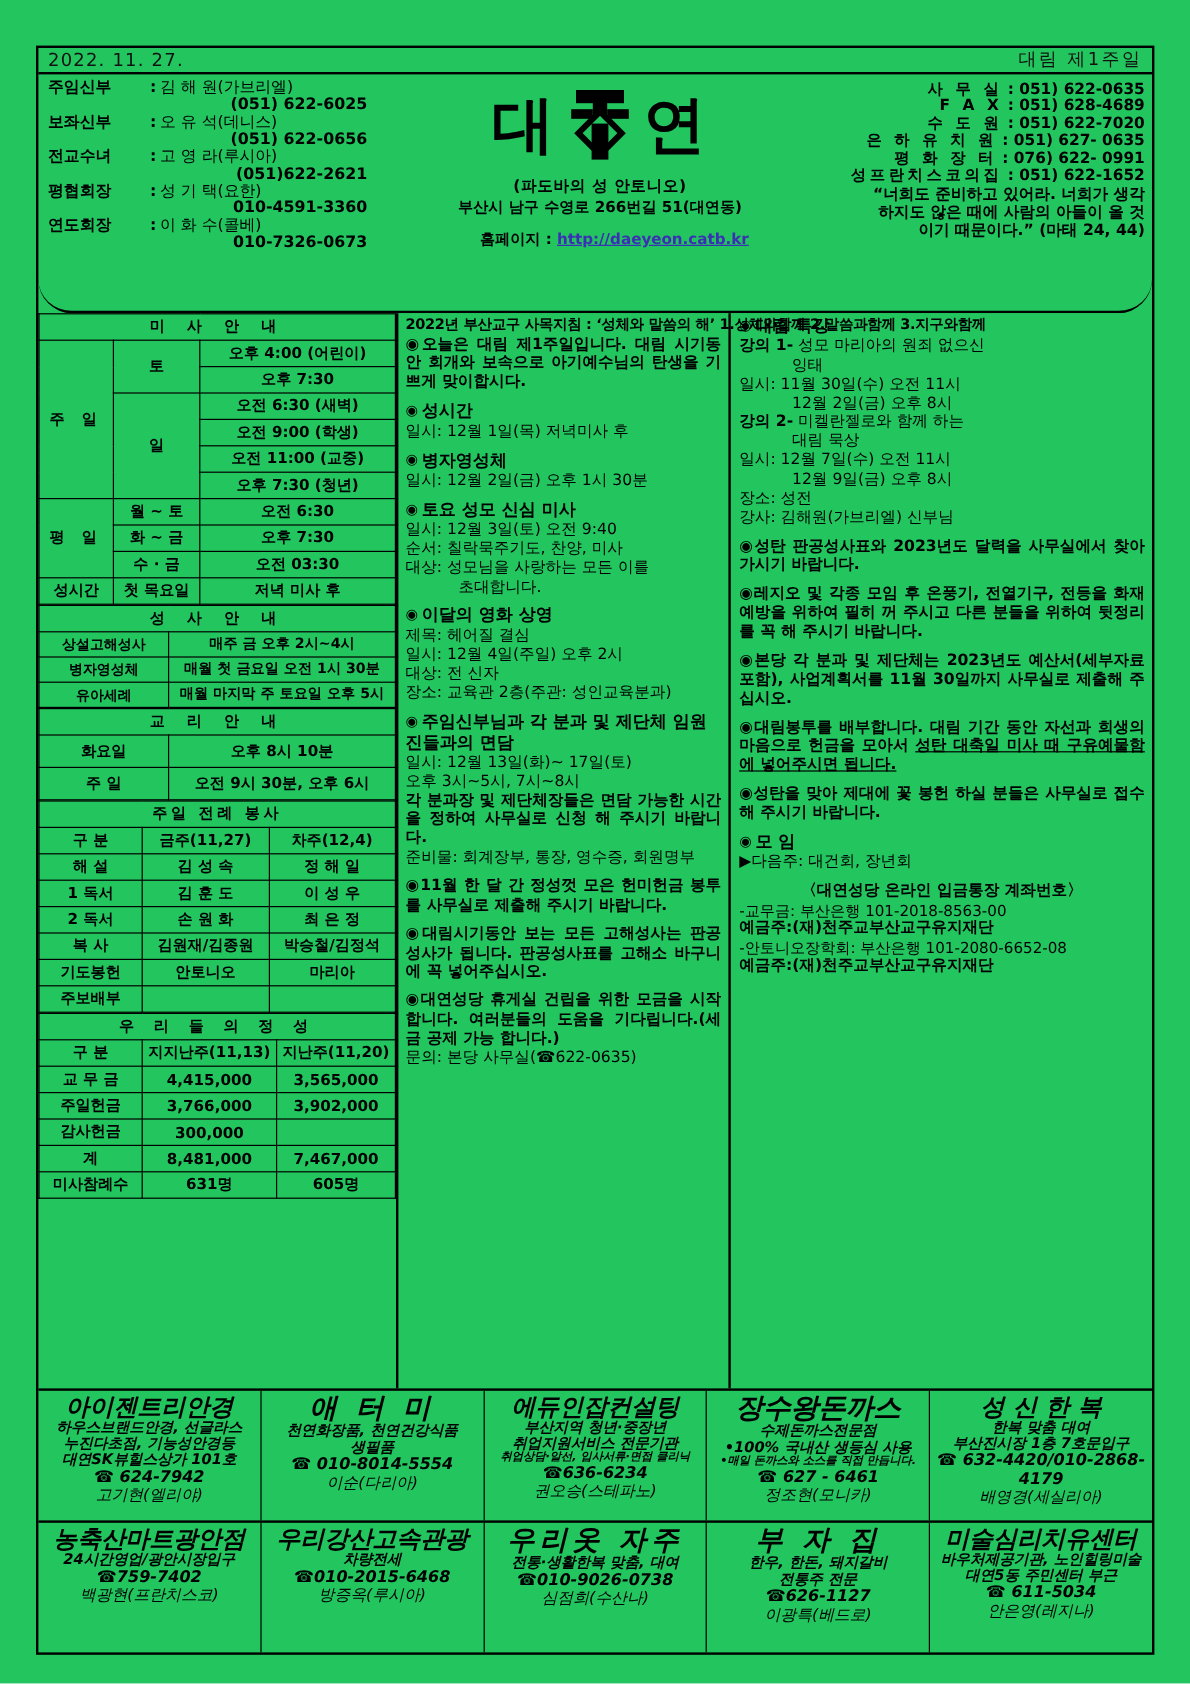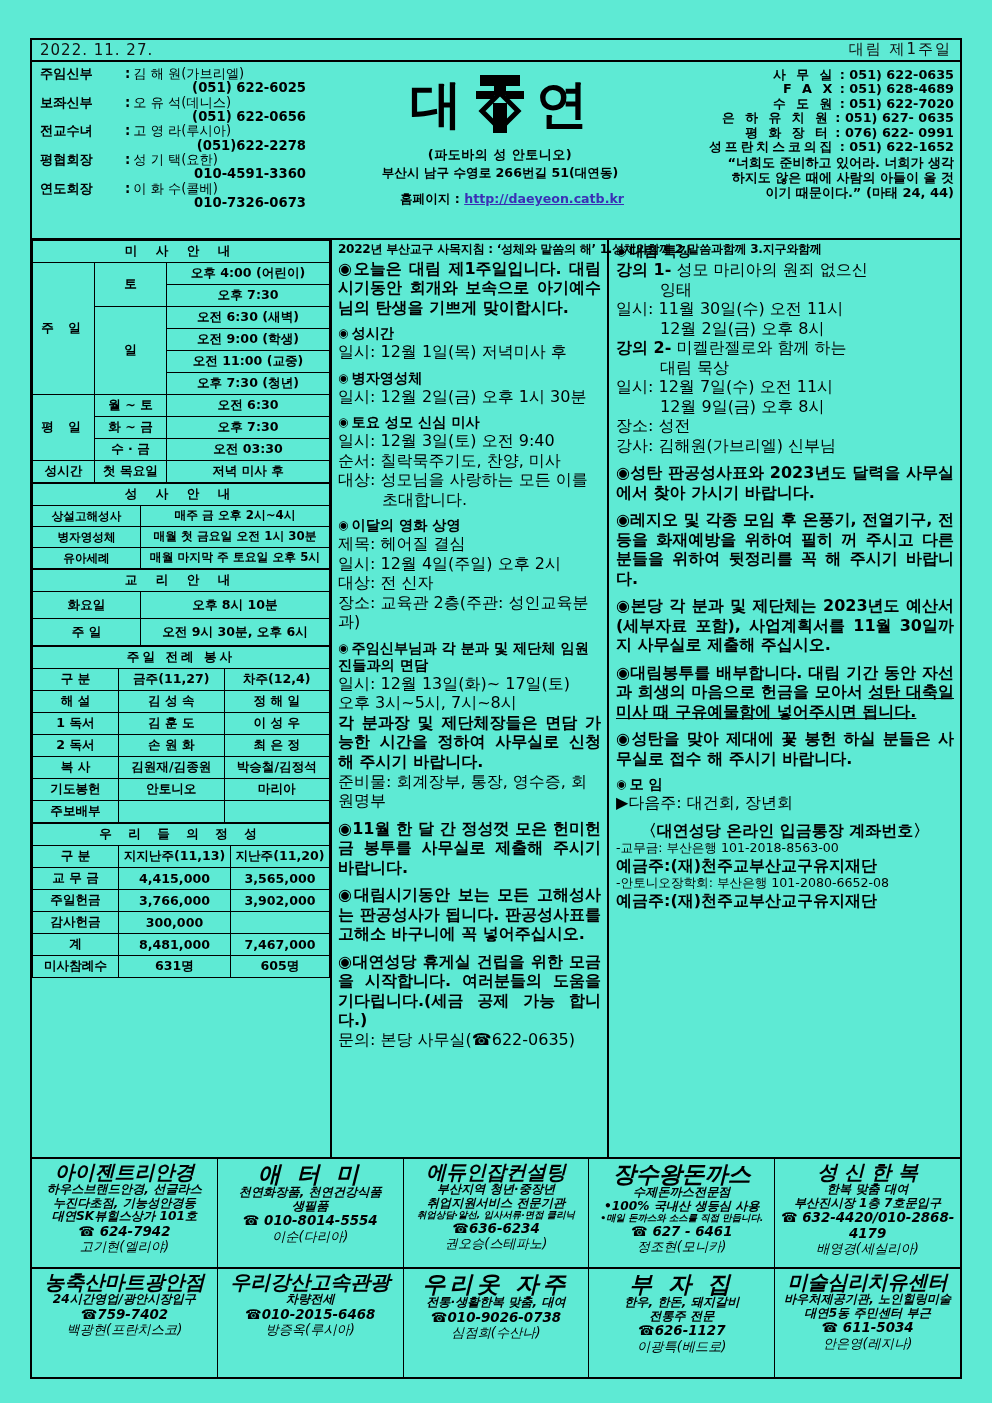--- a/index.html
+++ b/index.html
@@ -4,21 +4,21 @@
 <style>
   * { box-sizing: border-box; }
   html, body {
     margin: 0; padding: 0;
     background: #ffffff;
     font-family: "DejaVu Sans", "Liberation Sans", sans-serif;
   }
   #page {
     width: 992px; height: 1403px;
     position: relative;
-    background: #5eead4;
+    background: #22c55e;
     padding: 38px 30px 24px 30px;
   }
   .frame {
     border: 2px solid #000;
     width: 100%; height: 100%;
     display: flex; flex-direction: column;
   }
 
   
   .topbar {
@@ -30,21 +30,22 @@
   .topbar .date, .topbar .season {
     font-size: 15px; letter-spacing: 1px; color: #111;
     font-family: "DejaVu Sans", sans-serif;
   }
   .topbar .season { font-weight: 400; letter-spacing: 2px; }
 
   
   .header {
     display: flex;
     border-bottom: 2px solid #000;
-    height: 178px;
+    height: 199px;
+    border-radius: 28px;
   }
   .hdr-left {
     width: 300px; padding: 5px 4px 0 8px;
     display: flex; flex-direction: column; justify-content: flex-start;
   }
   .hdr-row { display: flex; font-size: 13.2px; line-height: 1.02; white-space: nowrap; }
   .hdr-row .lbl { font-weight: bold; width: 82px; text-align: justify; }
   .hdr-row .colon { font-weight: bold; padding: 0 3px; }
   .hdr-row .val { font-weight: normal; }
   .hdr-sub { font-size: 13.2px; text-align: right; padding-right: 22px; line-height: 1.15; font-weight: bold;}
@@ -94,21 +95,21 @@
 
   
   .ann-head {
     font-size: 12.1px; font-weight: bold; line-height: 1.12;
     border-bottom: 0; margin-bottom: 2px; white-space: nowrap;
     letter-spacing: -0.3px;
   }
   .blk { margin-bottom: 8px; }
   .ttl { font-size: 14.2px; font-weight: bold; line-height: 1.2; }
   .ttl .bul { font-size: 12px; vertical-align: 1px; margin-right: 3px; }
-  .ln { font-size: 16px; line-height: 1.22; }
+  .ln { font-size: 13px; line-height: 1.22; }
   .ln.b { font-weight: bold; }
   .ind { padding-left: 44px; }
   .just { text-align: justify; text-justify: inter-character; }
   .u { text-decoration: underline; }
   .ctr { text-align: center; }
 
   
   .ads { border-top: 2px solid #000; }
   .adrow { display: flex; }
   .adrow + .adrow { border-top: 2px solid #000; }
@@ -149,21 +150,21 @@
             <span class="lbl">보좌신부</span>
             <span class="colon">:</span>
             <span class="val">오 유 석(데니스)</span>
           </div>
           <div class="hdr-sub">(051) 622-0656</div>
           <div class="hdr-row">
             <span class="lbl">전교수녀</span>
             <span class="colon">:</span>
             <span class="val">고 영 라(루시아)</span>
           </div>
-          <div class="hdr-sub">(051)622-2278</div>
+          <div class="hdr-sub">(051)622-2621</div>
           <div class="hdr-row">
             <span class="lbl">평협회장</span>
             <span class="colon">:</span>
             <span class="val">성 기 택(요한)</span>
           </div>
           <div class="hdr-sub">010-4591-3360</div>
           <div class="hdr-row">
             <span class="lbl">연도회장</span>
             <span class="colon">:</span>
             <span class="val">이 화 수(콜베)</span>

